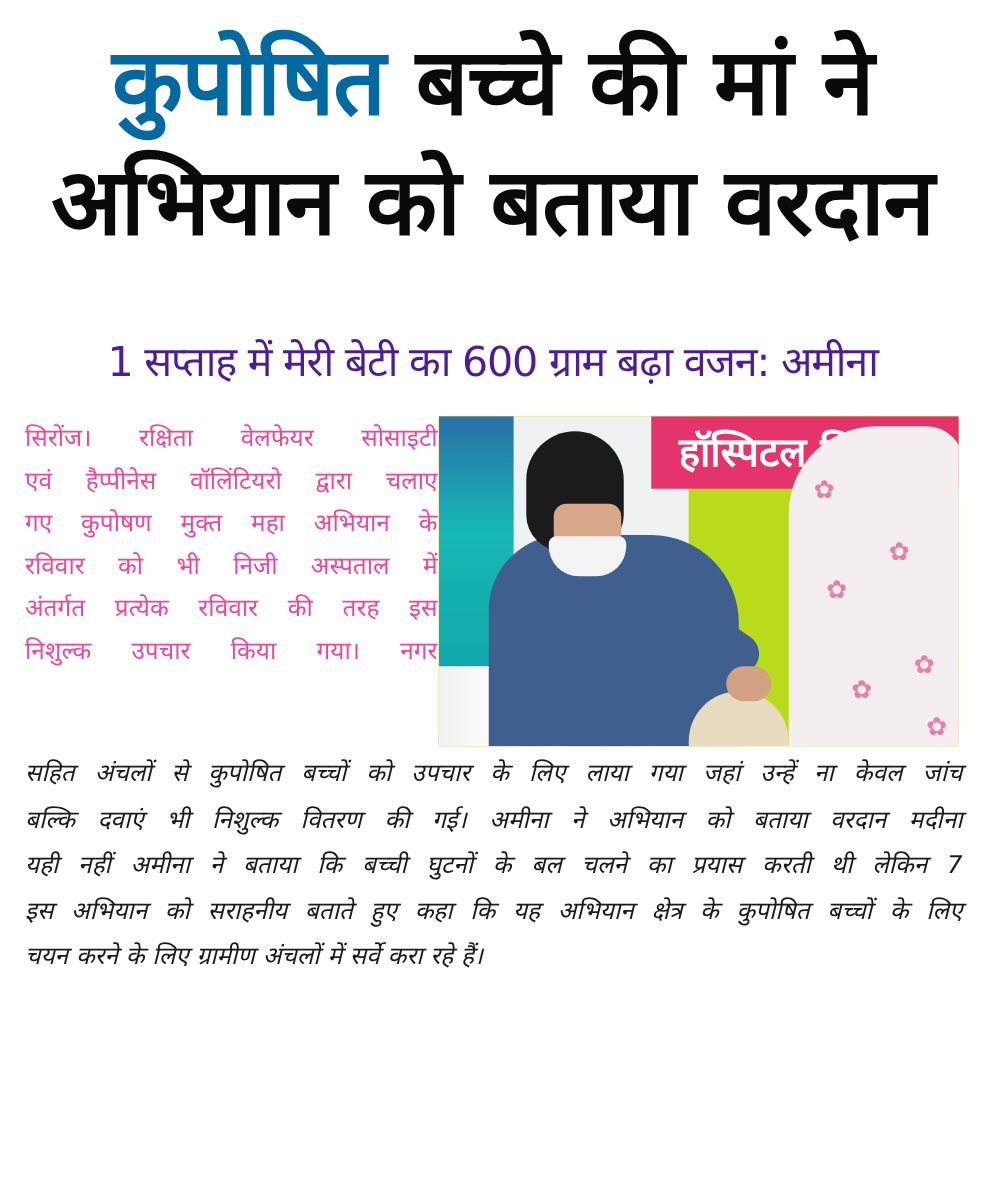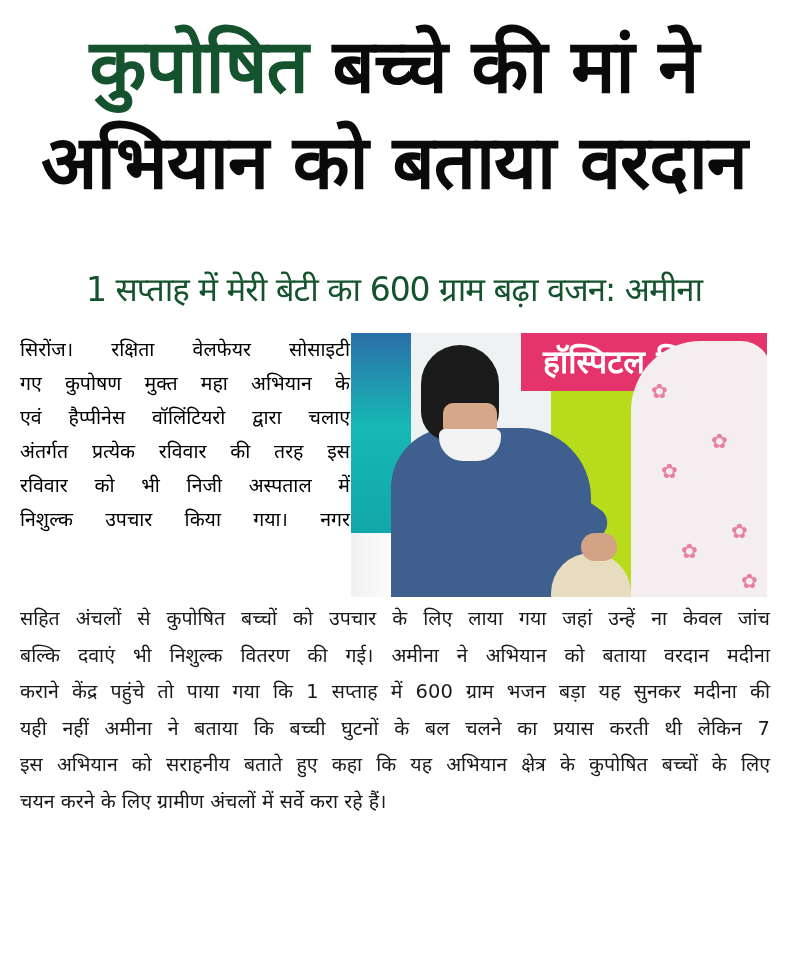--- a/index.html
+++ b/index.html
@@ -1,60 +1,60 @@
 <!DOCTYPE html>
 <html><head>
   <meta charset="utf-8">
   <style>
     html, body { margin: 0; padding: 0; background: #ffffff; }
     body { width: 788px; height: 960px; overflow: hidden; position: relative; font-family: "DejaVu Sans", sans-serif; color: #111; }
     .headline { position: absolute; left: 0; top: 18px; width: 788px; text-align: center; font-weight: bold; color: #0a0a0a; letter-spacing: -1px; }
     .headline .line { display: block; font-size: 74px; line-height: 96px; white-space: nowrap; }
-    .headline .accent { color: #14532d; }
-    .subhead { position: absolute; left: 0; top: 268px; width: 788px; text-align: center; font-size: 33px; line-height: 44px; color: #14532d; white-space: nowrap; letter-spacing: -1px; }
-    .col-left { position: absolute; left: 20px; top: 334px; width: 330px; font-size: 19.5px; line-height: 34px; text-align: justify; color: #000000; font-family: Liberation Mono, monospace; }
+    .headline .accent { color: #0369a1; }
+    .subhead { position: absolute; left: 0; top: 268px; width: 788px; text-align: center; font-size: 33px; line-height: 44px; color: #4c1d95; white-space: nowrap; letter-spacing: -1px; }
+    .col-left { position: absolute; left: 20px; top: 334px; width: 330px; font-size: 19.5px; line-height: 34px; text-align: justify; color: #ec4899; }
     .col-left .line { display: block; white-space: nowrap; text-align-last: justify; text-align: justify; }
     .photo { position: absolute; left: 351px; top: 333px; width: 416px; height: 264px; overflow: hidden; background: #c7e21f; }
     .photo .bg-teal { position: absolute; left: 0; top: 0; width: 60px; height: 264px; background: linear-gradient(180deg,#2a6fa8 0%,#17b8b6 35%,#0e9da3 100%); }
     .photo .bg-white { position: absolute; left: 60px; top: 0; width: 140px; height: 264px; background: #eef2f2; }
     .photo .banner { position: absolute; left: 170px; top: 0; width: 246px; height: 58px; background: #e5336b; color: #fff; font-size: 32px; line-height: 58px; font-weight: bold; padding-left: 22px; box-sizing: border-box; white-space: nowrap; overflow: hidden; }
     .photo .green { position: absolute; left: 200px; top: 58px; width: 216px; height: 206px; background: #b8dc1c; }
     .photo .doctor-body { position: absolute; left: 40px; top: 95px; width: 200px; height: 169px; background: #3f5f8f; border-radius: 60px 70px 0 0; }
     .photo .doctor-head { position: absolute; left: 70px; top: 12px; width: 78px; height: 96px; background: #1b1b1b; border-radius: 40px 40px 30px 30px; }
     .photo .doctor-face { position: absolute; left: 92px; top: 70px; width: 54px; height: 50px; background: #d7a78a; border-radius: 10px 10px 26px 26px; }
     .photo .mask { position: absolute; left: 88px; top: 96px; width: 62px; height: 32px; background: #f3f3f3; border-radius: 6px 6px 24px 24px; }
     .photo .arm { position: absolute; left: 180px; top: 160px; width: 80px; height: 34px; background: #3f5f8f; transform: rotate(35deg); border-radius: 16px; }
     .photo .hand { position: absolute; left: 230px; top: 200px; width: 36px; height: 28px; background: #d3a184; border-radius: 14px; }
     .photo .baby { position: absolute; left: 200px; top: 220px; width: 80px; height: 44px; background: #e8dcc0; border-radius: 40px 40px 0 0; }
     .photo .bottles { position: absolute; left: 0; top: 200px; width: 170px; height: 64px; background: linear-gradient(90deg,#f1f1f1 0%,#ffffff 30%,#7a2230 45%,#f4f4f4 55%,#2b2b2b 70%,#efefef 100%); }
     .photo .woman { position: absolute; left: 280px; top: 8px; width: 140px; height: 260px; background: #f4eef0; border-radius: 70px 30px 0 0; }
     .photo .woman .star { position: absolute; color: #e77fa6; font-size: 20px; line-height: 20px; }
     .col-full { position: absolute; left: 20px; top: 601px; width: 750px; font-size: 19.5px; line-height: 36.5px; color: #1a1a1a; }
-    .col-full .line { display: block; white-space: nowrap; text-align: justify; text-align-last: justify; }
+    .col-full .line { display: block; white-space: nowrap; text-align: justify; text-align-last: justify; font-style: italic; }
     .col-full .line.last { text-align-last: left; }
   </style>
 </head>
 <body>
 
 <div class="headline">
   <span class="line">
     <span class="accent">कुपोषित</span>
     <span>बच्चे की मां ने</span>
   </span>
   <span class="line">अभियान को बताया वरदान</span>
 </div>
 
 <div class="subhead">1 सप्ताह में मेरी बेटी का 600 ग्राम बढ़ा वजन: अमीना</div>
 
 <div class="col-left">
   <span class="line">सिरोंज। रक्षिता वेलफेयर सोसाइटी</span>
+  <span class="line">एवं हैप्पीनेस वॉलिंटियरो द्वारा चलाए</span>
   <span class="line">गए कुपोषण मुक्त महा अभियान के</span>
-  <span class="line">एवं हैप्पीनेस वॉलिंटियरो द्वारा चलाए</span>
+  <span class="line">रविवार को भी निजी अस्पताल में</span>
   <span class="line">अंतर्गत प्रत्येक रविवार की तरह इस</span>
-  <span class="line">रविवार को भी निजी अस्पताल में</span>
   <span class="line">निशुल्क उपचार किया गया। नगर</span>
 </div>
 
 <div class="photo" aria-label="Doctor with stethoscope examining a child held by a woman in a pink-starred white hijab">
   <div class="bg-teal"></div>
   <div class="bg-white"></div>
   <div class="green"></div>
   <div class="banner">हॉस्पिटल लिंक</div>
   <div class="bottles"></div>
   <div class="doctor-body"></div>
@@ -70,17 +70,16 @@
     <span class="star" style="left:100px;top:180px;">✿</span>
     <span class="star" style="left:50px;top:200px;">✿</span>
     <span class="star" style="left:110px;top:230px;">✿</span>
     <span class="star" style="left:20px;top:40px;">✿</span>
   </div>
 </div>
 
 <div class="col-full">
   <span class="line">सहित अंचलों से कुपोषित बच्चों को उपचार के लिए लाया गया जहां उन्हें ना केवल जांच</span>
   <span class="line">बल्कि दवाएं भी निशुल्क वितरण की गई। अमीना  ने अभियान को बताया वरदान  मदीना</span>
-  <span class="line">कराने केंद्र पहुंचे तो पाया गया कि 1 सप्ताह में 600 ग्राम भजन बड़ा यह सुनकर मदीना की</span>
   <span class="line">यही नहीं अमीना ने बताया कि बच्ची घुटनों के बल चलने का प्रयास करती थी लेकिन  7</span>
   <span class="line">इस अभियान को सराहनीय बताते हुए कहा कि यह अभियान क्षेत्र के कुपोषित बच्चों के लिए</span>
   <span class="line last">चयन करने के लिए ग्रामीण अंचलों में सर्वे करा रहे हैं।</span>
 </div>
 
 </body></html>

